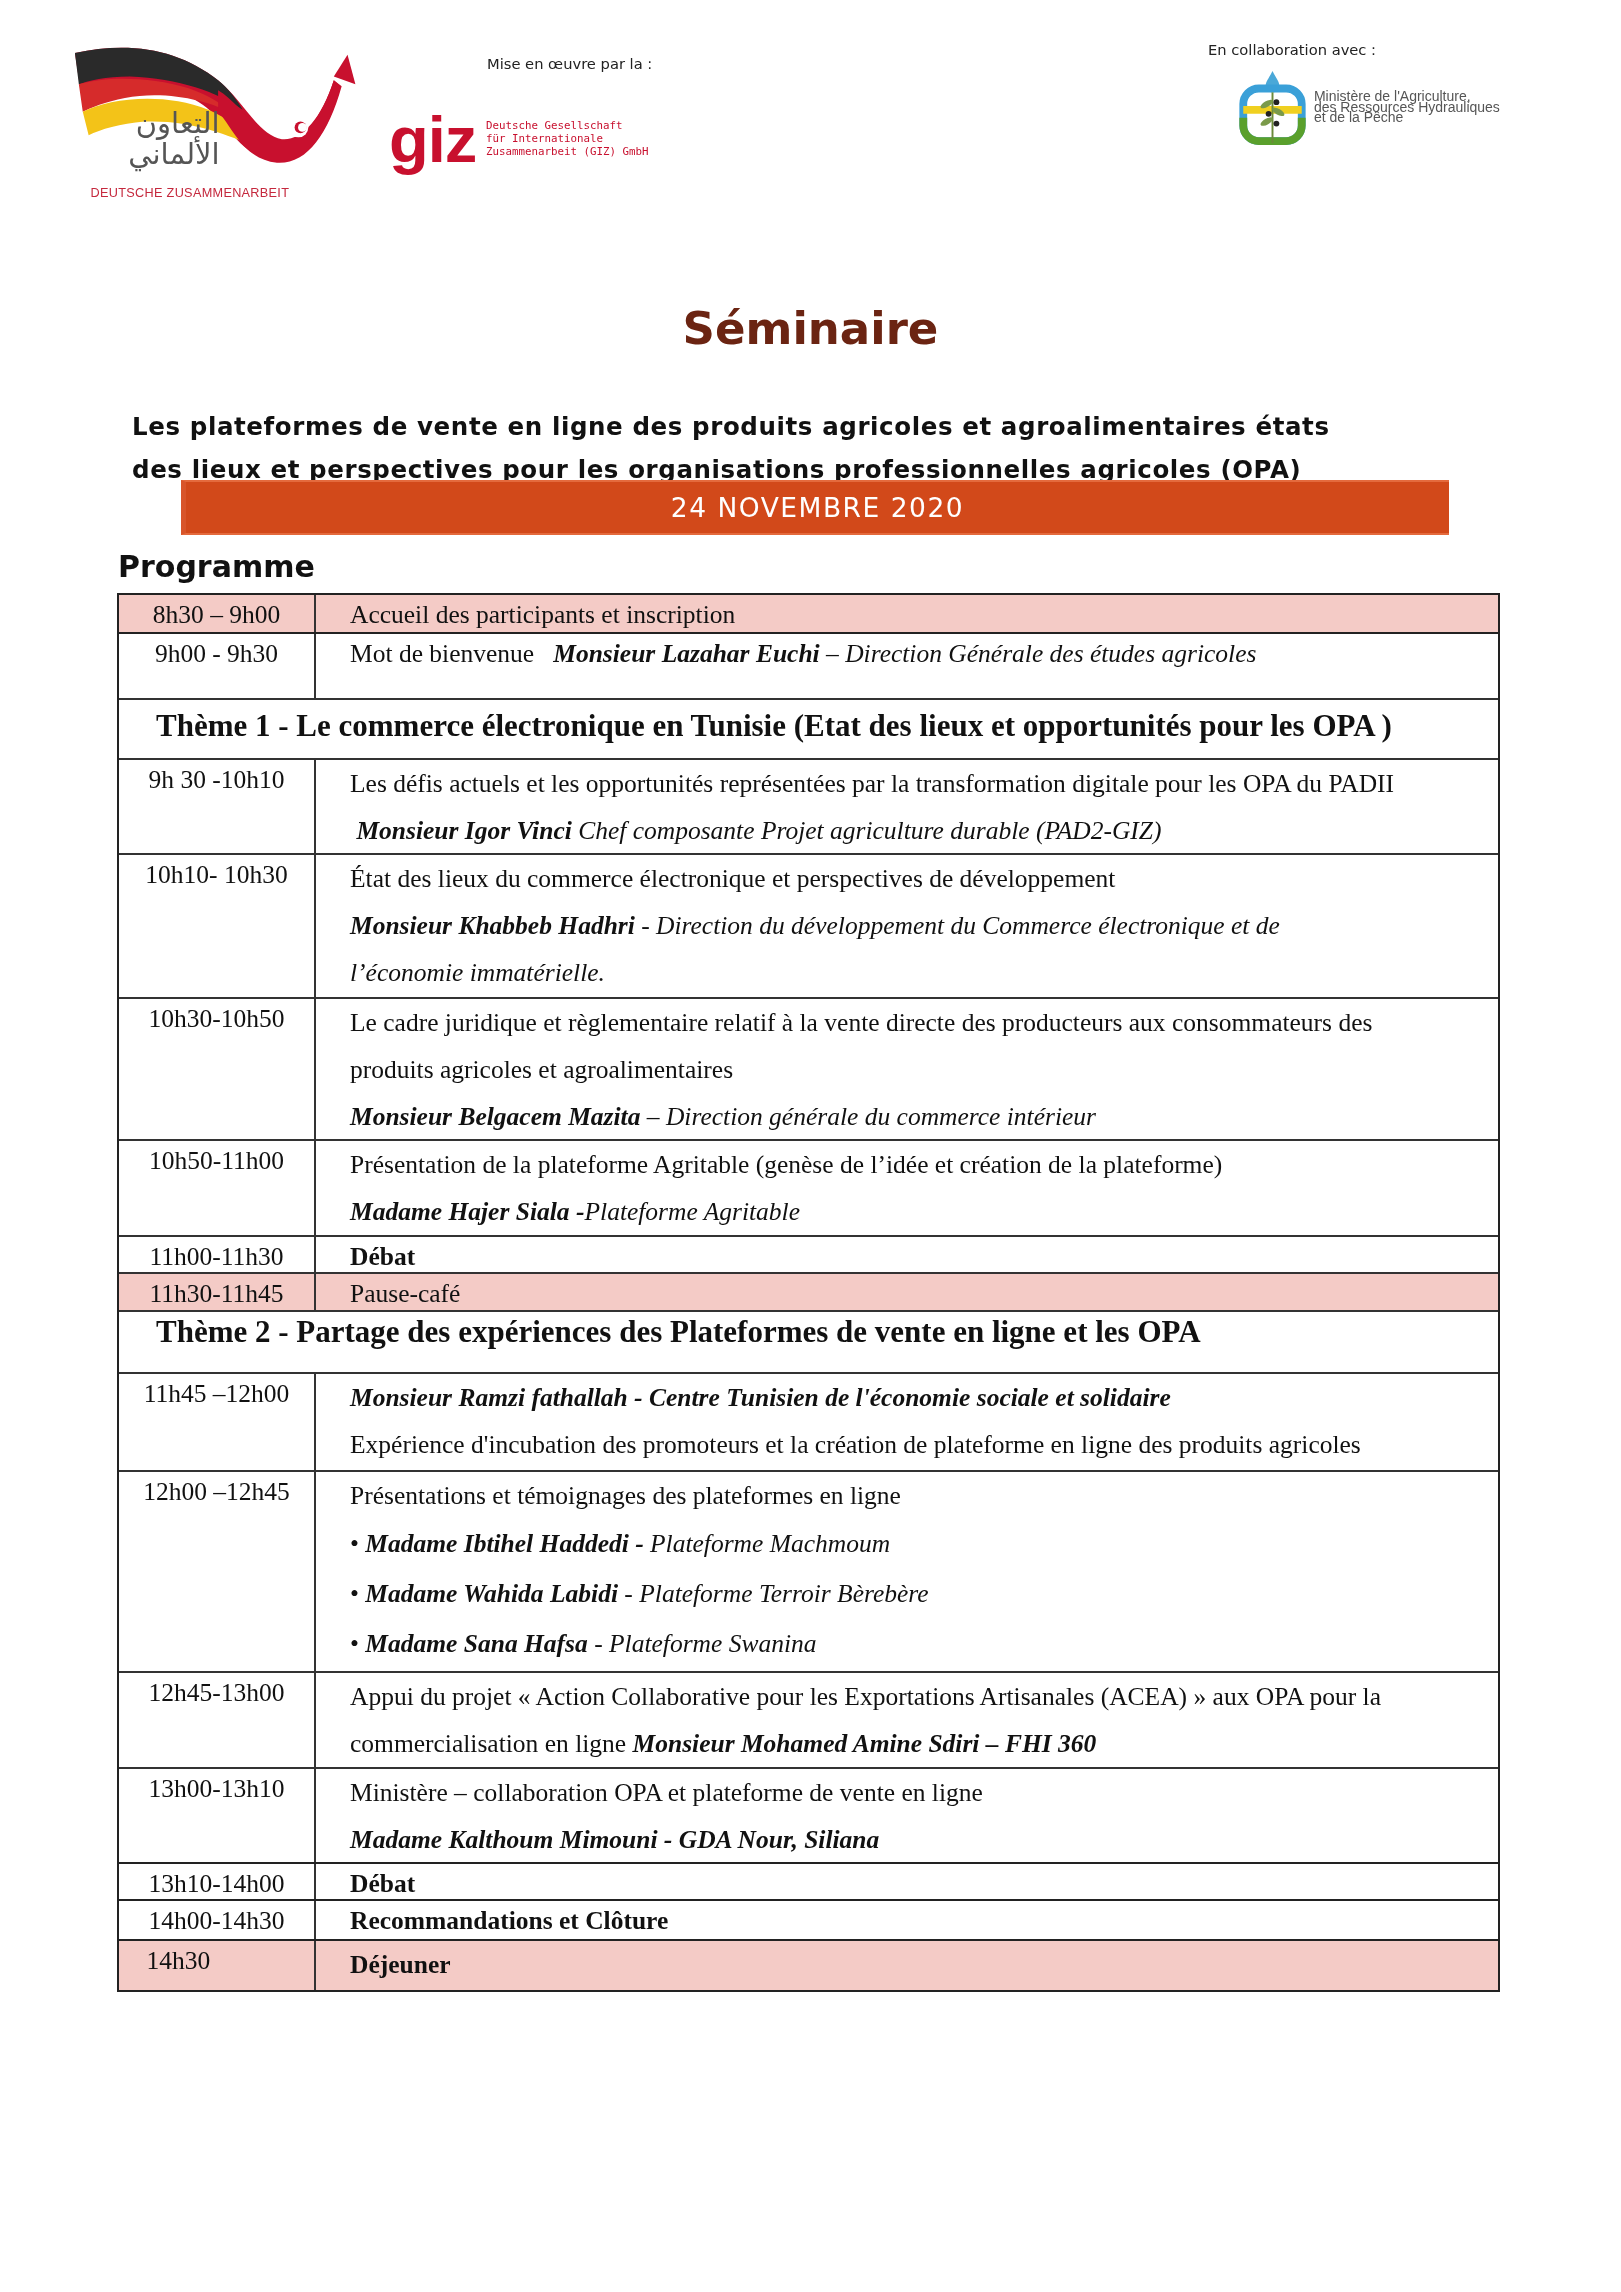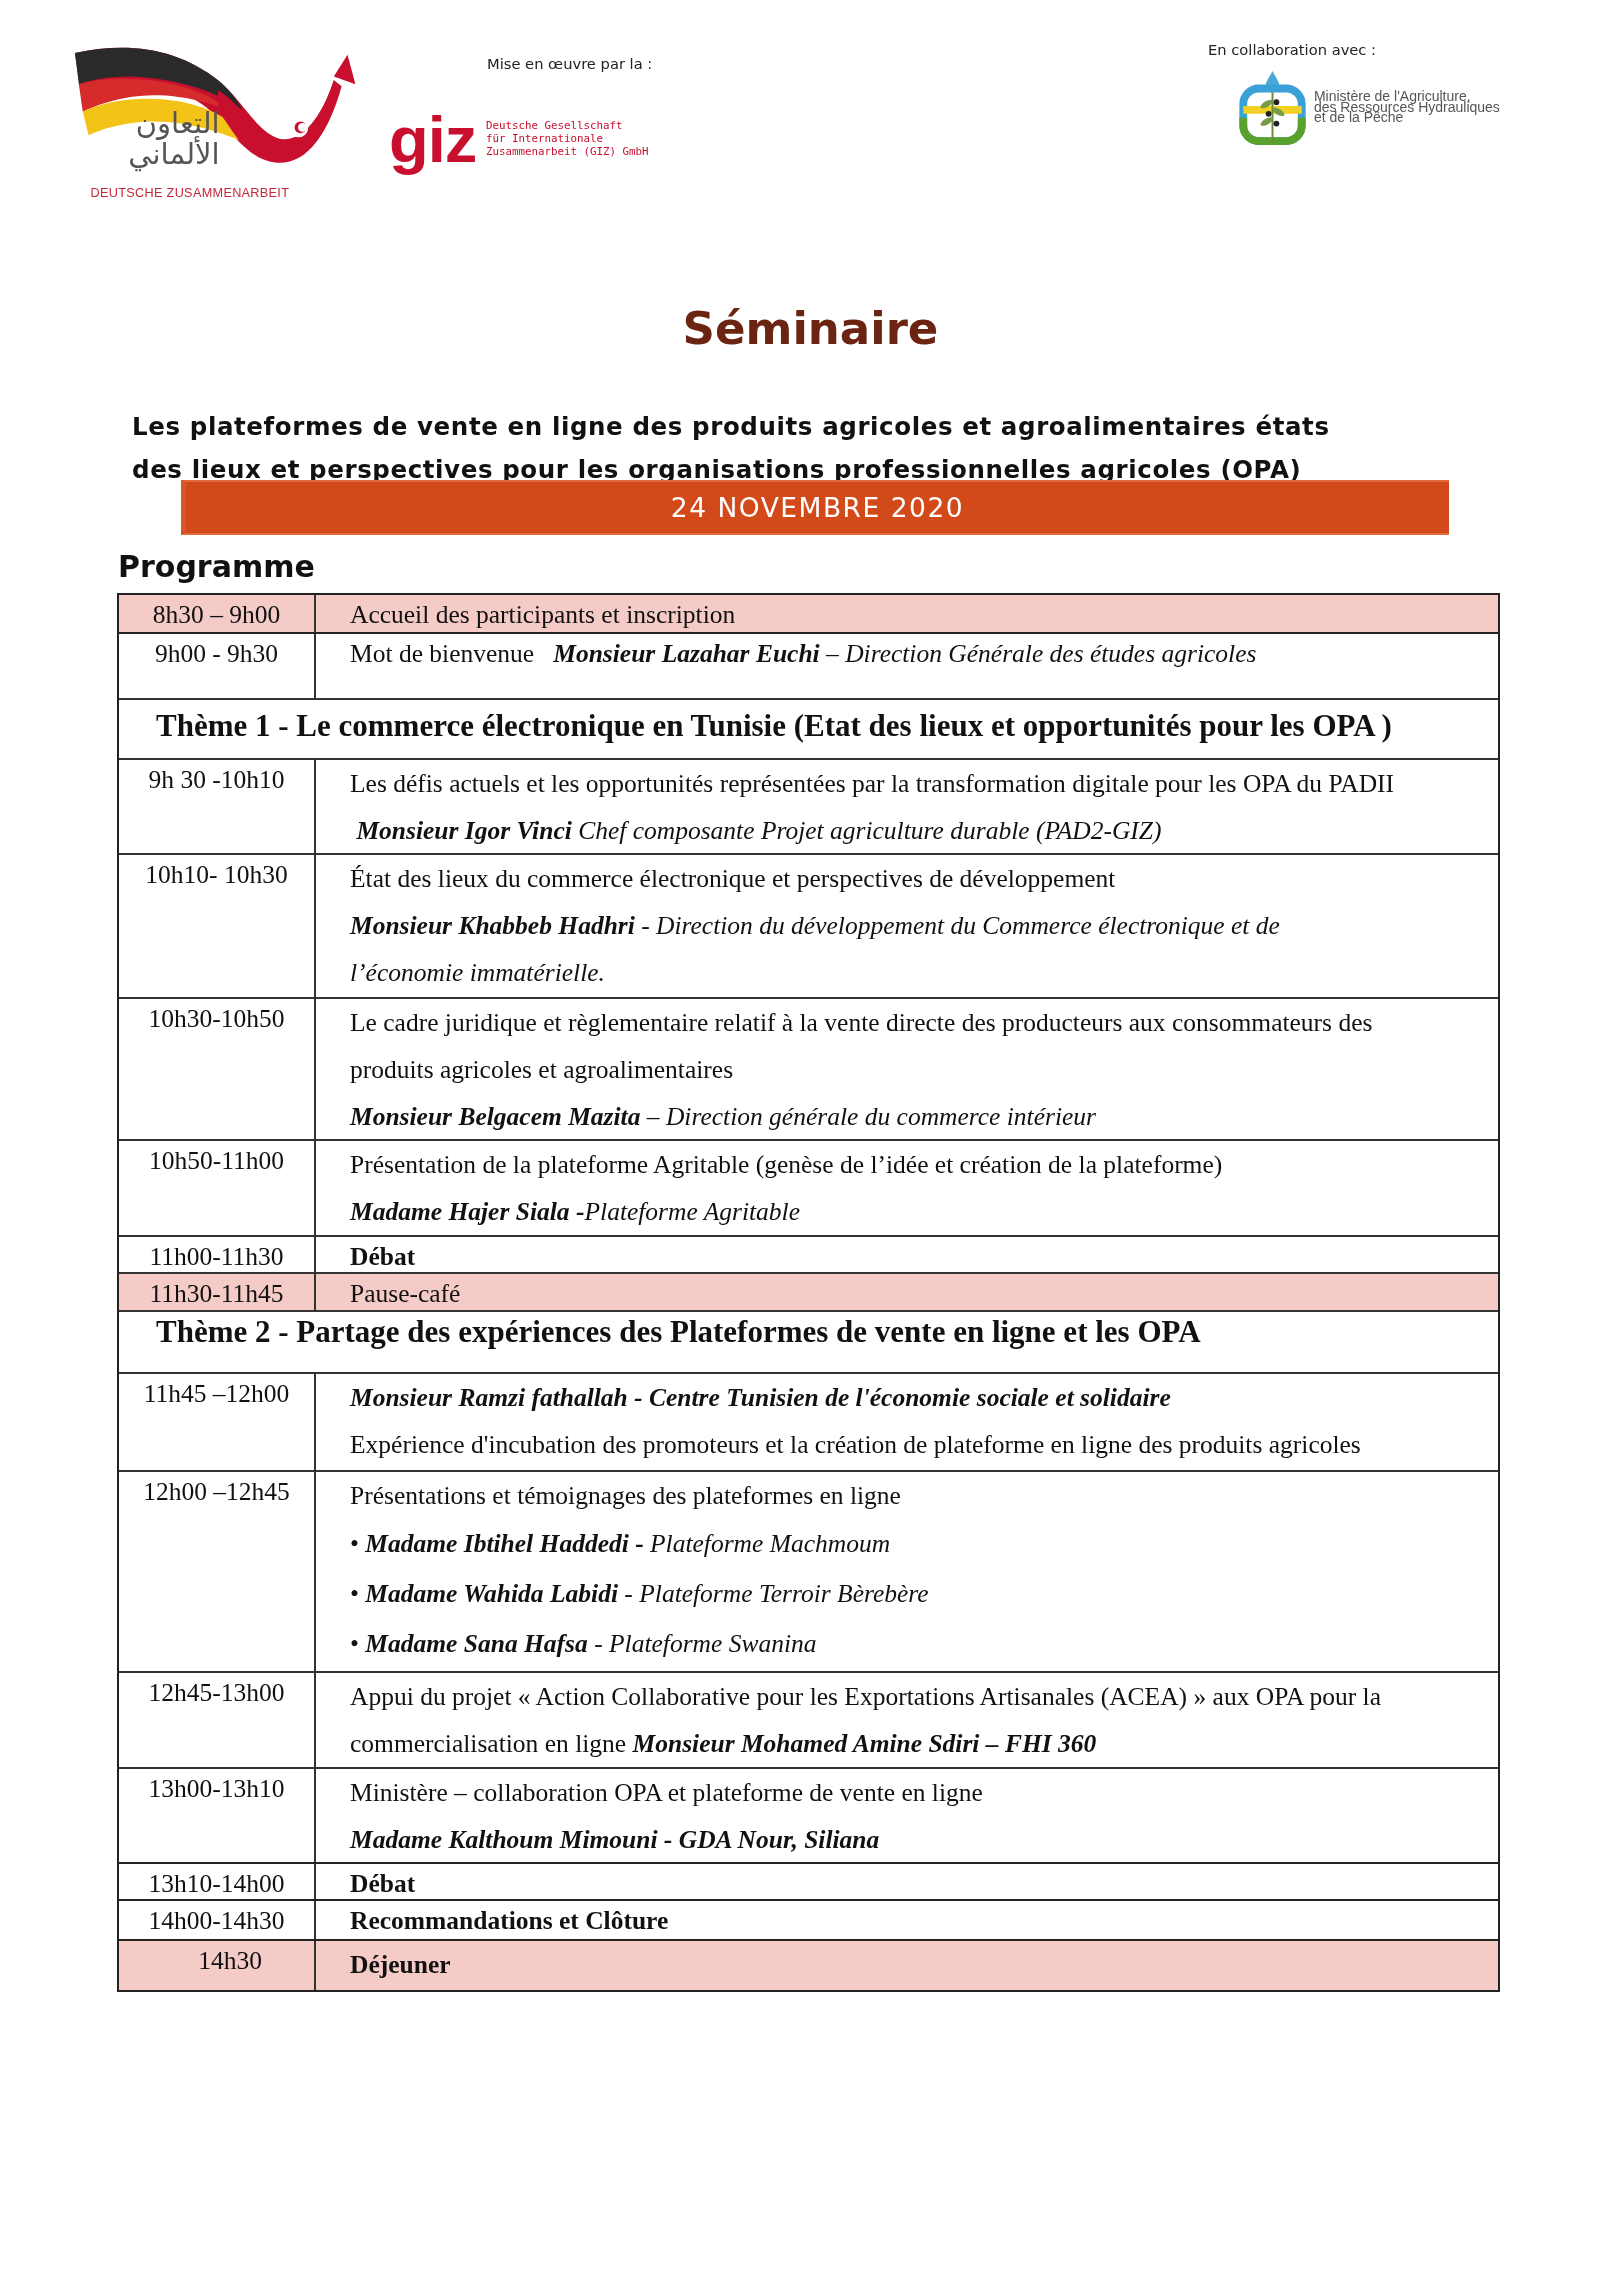--- a/index.html
+++ b/index.html
@@ -28,21 +28,21 @@
   .date-text { font-family: "DejaVu Sans", sans-serif; font-size: 26.5px; color: #ffffff; letter-spacing: 1.5px; }
   .programme-heading { position: absolute; left: 118px; top: 549px; font-family: "DejaVu Sans", sans-serif; font-weight: bold; font-size: 30px; color: #111; }
 
   
   .prog-table { position: absolute; left: 117px; top: 593px; width: 1383px; border: 2px solid #222; box-sizing: border-box; }
   .row { display: flex; border-top: 2px solid #333; box-sizing: border-box; }
   .row:first-child { border-top: none; }
   .row.pink { background: #f4cbc6; }
   .row.head-thick { border-top: 2.9px solid #222; }
   .time { width: 197px; flex: none; border-right: 2px solid #333; text-align: center; font-size: 25.5px; line-height: 35px; padding-top: 2px; box-sizing: border-box; }
-  .time.left { text-align: center; padding-left: 27.4px; }
+  .time.left { text-align: left; padding-left: 27.4px; }
   .content { flex: 1; padding-left: 34px; padding-right: 9.8px; font-size: 25.5px; line-height: 47px; box-sizing: border-box; }
   .content.tight { line-height: 35px; padding-top: 2px; }
   .content .line { display: block; }
   .speaker { font-style: italic; font-weight: bold; }
   .affil { font-style: italic; }
   .bold { font-weight: bold; }
   .theme-row { display: block; border-top: 2px solid #333; padding-left: 37px; font-weight: bold; font-size: 31px; line-height: 43px; padding-top: 3.9px; box-sizing: border-box; }
   .bullet-line { display: block; line-height: 50px; }
 </style>
 </head>

